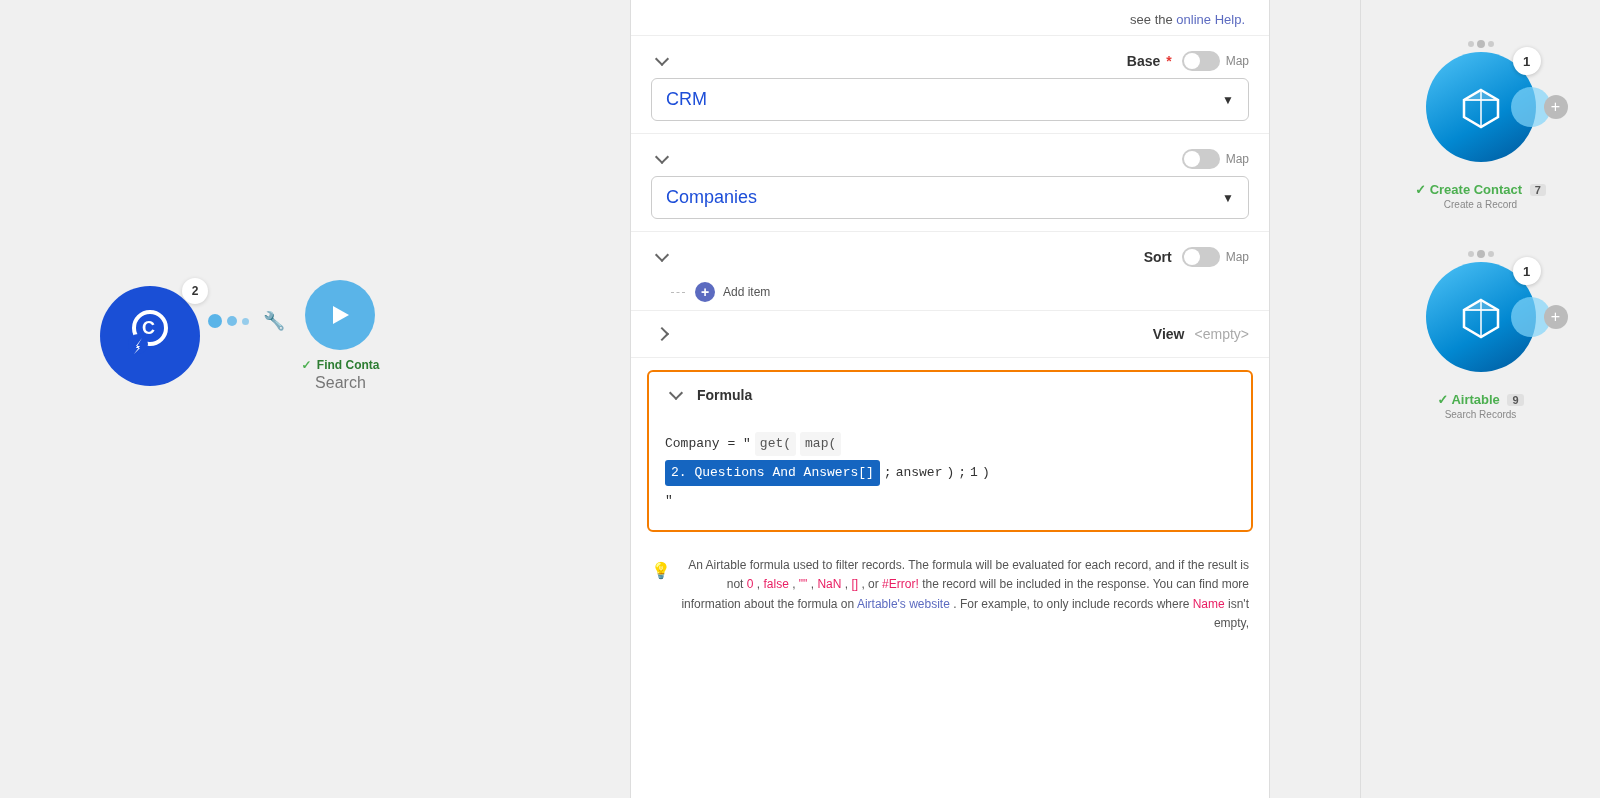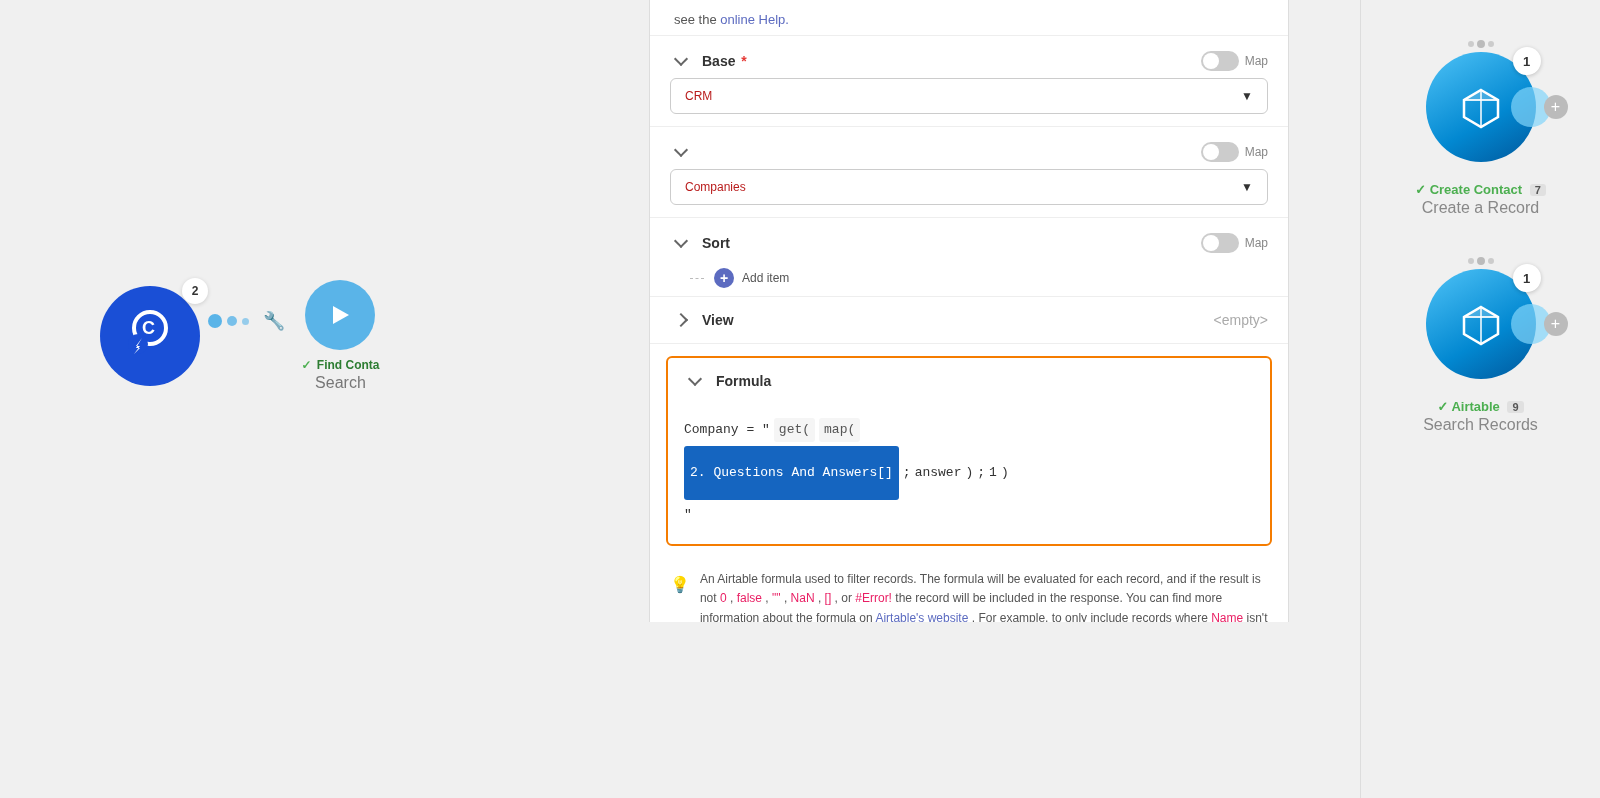--- a/index.html
+++ b/index.html
@@ -131,28 +131,29 @@
 
     .right-node-label {
       text-align: center;
       margin-top: 8px;
     }
 
     
     .side-panel {
       position: absolute;
       top: 0;
-      left: 649px;
+      left: 630px;
       width: 640px;
-      height: 622px;
+      height: 798px;
       background: white;
       border-left: 1px solid #ddd;
       border-right: 1px solid #ddd;
       overflow-y: auto;
       padding: 0;
+      text-align: right;
     }
 
     .side-panel-inner {
       padding: 0 0 20px 0;
     }
 
     
     .help-text {
       padding: 12px 24px 8px;
       font-size: 13px;
@@ -262,22 +263,22 @@
       border-radius: 6px;
       padding: 10px 14px;
       display: flex;
       align-items: center;
       justify-content: space-between;
       cursor: pointer;
       background: white;
     }
 
     .select-value {
-      font-size: 12px;
-      color: #b91c1c;
+      font-size: 18px;
+      color: #1d4ed8;
     }
 
     .select-arrow {
       color: #333;
       font-size: 12px;
     }
 
     
     .sort-section {
       border-bottom: 1px solid #eee;
@@ -379,21 +380,21 @@
       background: #f5f5f5;
       padding: 1px 5px;
       border-radius: 3px;
     }
 
     .code-highlight {
       font-family: 'Courier New', monospace;
       font-size: 13px;
       background: #1565c0;
       color: white;
-      padding: 16px 6px;
+      padding: 2px 6px;
       border-radius: 3px;
     }
 
     
     .info-box {
       padding: 12px 20px;
       font-size: 12px;
       color: #555;
       line-height: 1.6;
     }
@@ -529,21 +530,21 @@
       background: #e0e0e0;
       border-radius: 3px;
       padding: 0 5px;
       font-size: 11px;
       color: #555;
       margin-left: 4px;
       font-weight: 600;
     }
 
     .r-sub {
-      font-size: 16px;
+      font-size: 10px;
       color: #888;
       margin-top: 2px;
     }
 
     .dots-row {
       display: flex;
       align-items: center;
       gap: 3px;
       margin-bottom: 4px;
     }

